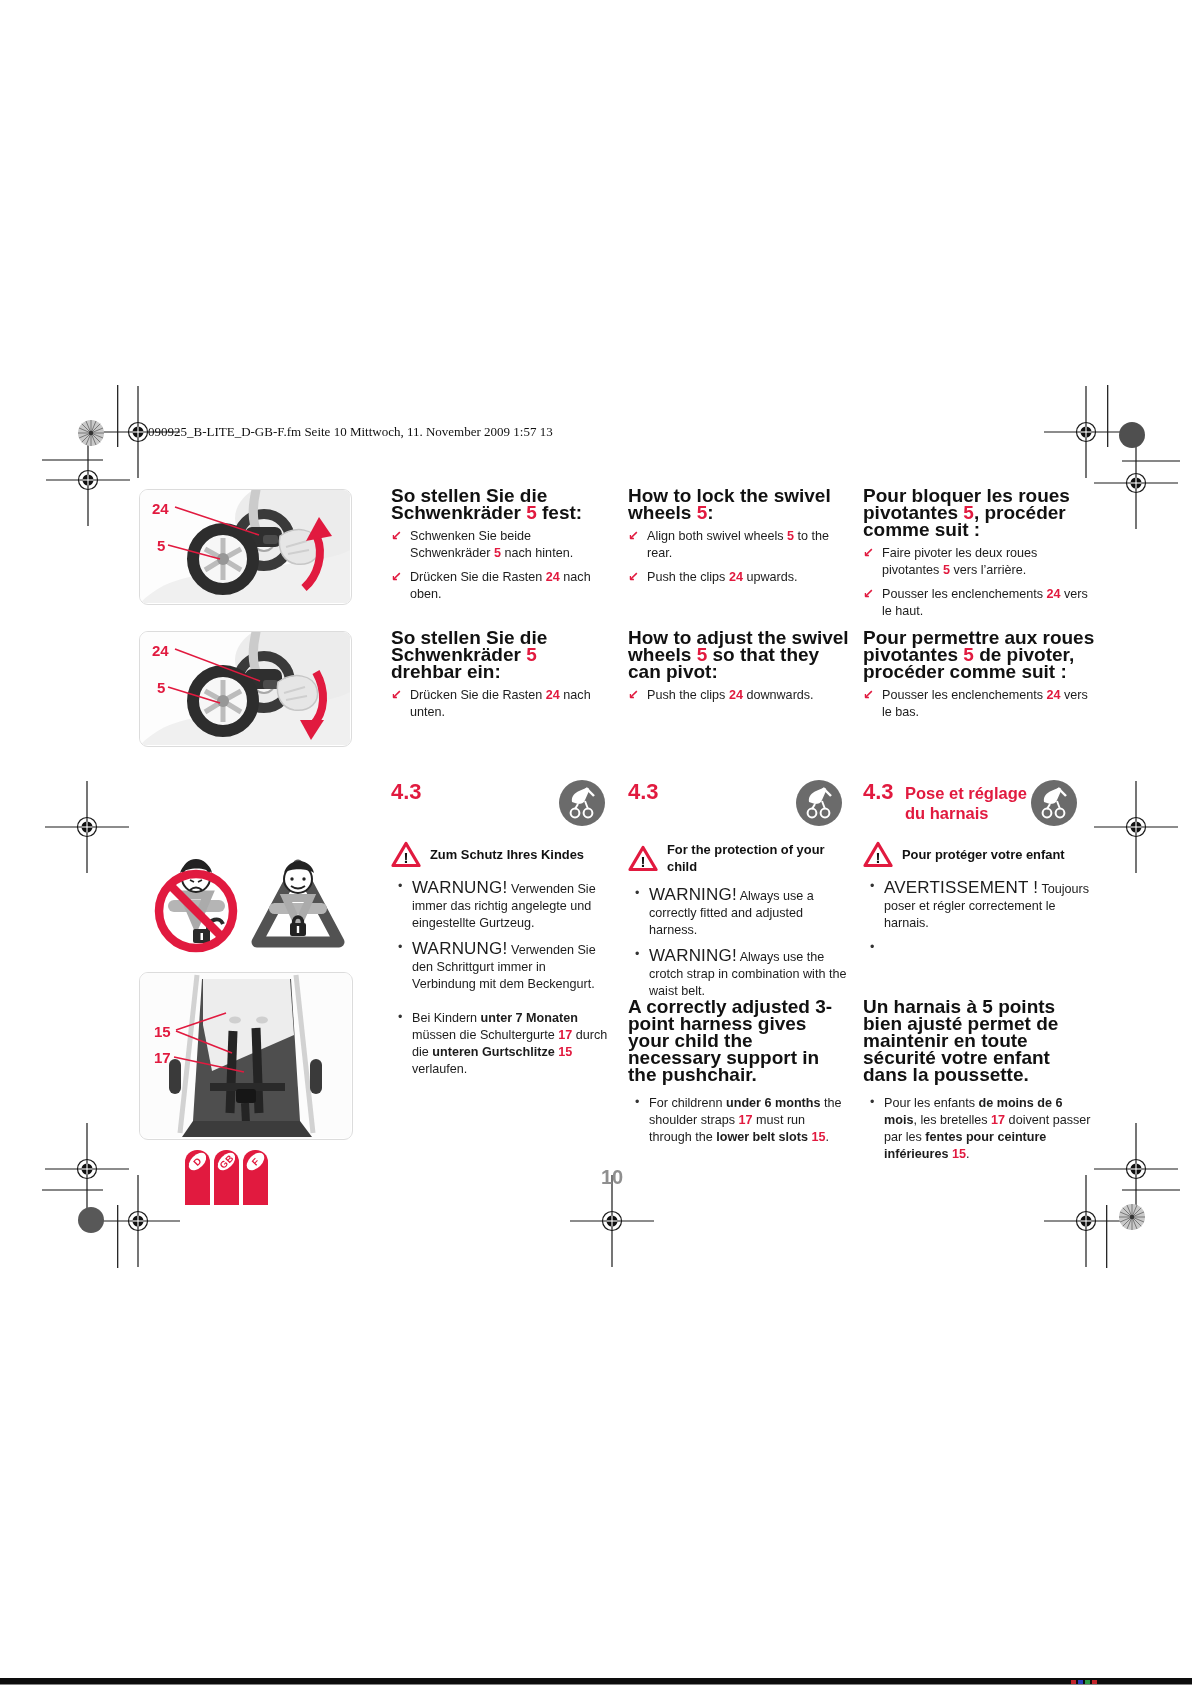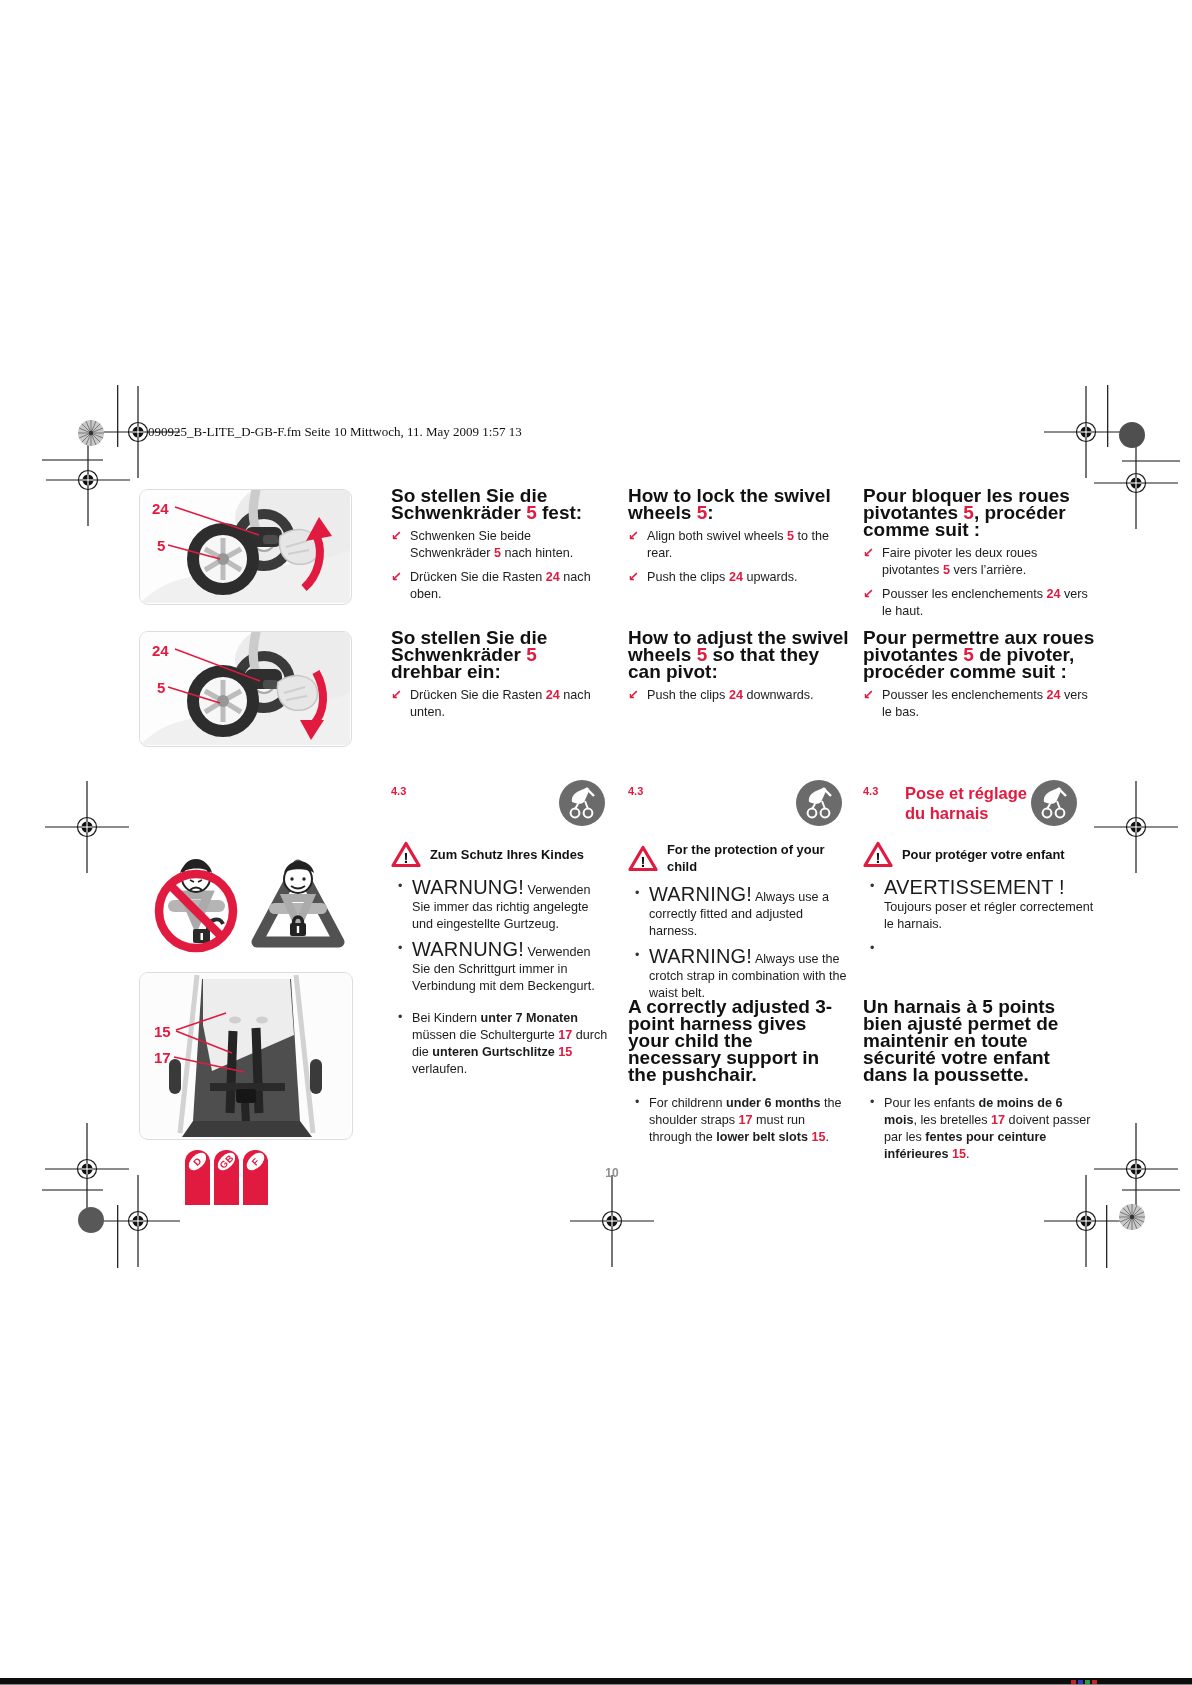--- a/index.html
+++ b/index.html
@@ -25,31 +25,31 @@
   
   .col{position:absolute;top:487px;font-size:12.6px;line-height:17px}
   .col .block{position:absolute;left:0;width:100%}
   h3.bh{font-size:19px;font-weight:bold;line-height:17px;margin-bottom:7px;color:#111}
   .red{color:var(--red);font-weight:bold}
   .step{position:relative;padding-left:19px;margin-bottom:7px}
   .step .arrow{position:absolute;left:0;top:-1px;color:var(--red);font-size:13px;
                font-family:"DejaVu Sans",sans-serif;font-weight:bold}
   .bullet{position:relative;padding-left:21px;margin-bottom:8px}
   .bullet .bdot{position:absolute;left:7px;top:-1px;color:#333}
-  .warnword{font-size:20px;letter-spacing:.2px}
+  .warnword{font-size:17px;letter-spacing:.2px}
   .sec43{height:70px}
-  .num43{position:absolute;left:0;top:0;font-size:11px;font-weight:bold;color:var(--red)}
+  .num43{position:absolute;left:0;top:0;font-size:22px;font-weight:bold;color:var(--red)}
   .title43{display:block;margin-left:42px;font-size:16.5px;font-weight:bold;color:var(--red);
            line-height:20px;white-space:pre-line}
   .secicon{position:absolute;left:168px;top:-3px;width:46px;height:46px}
   .warnhead{display:flex;align-items:center;gap:9px;font-weight:bold;font-size:12.9px;margin-bottom:11px;color:#111}
   .warnhead svg{flex:0 0 auto}
   
   .pagenum{position:absolute;left:592px;top:1166px;width:40px;text-align:center;
-           font-size:12px;font-weight:bold;color:#8f8f8f}
+           font-size:20px;font-weight:bold;color:#8f8f8f}
 </style>
 </head>
 <body>
 
 <div class="sheet">
 
   <svg class="printmarks" width="1192" height="1685" viewBox="0 0 1192 1685">
     <defs>
       <g id="regmark">
         <line x1="-42" y1="0" x2="42" y2="0" stroke="#1a1a1a" stroke-width="1.2"></line>
@@ -109,21 +109,21 @@
 
     <g>
       <rect x="0" y="1678" width="1192" height="6.5" fill="#0d0d0d"></rect>
       <rect x="1071" y="1680" width="5" height="4" fill="#c3242a"></rect>
       <rect x="1078" y="1680" width="5" height="4" fill="#2a3bbb"></rect>
       <rect x="1085" y="1680" width="5" height="4" fill="#2a9a44"></rect>
       <rect x="1092" y="1680" width="5" height="4" fill="#c3242a"></rect>
     </g>
   </svg>
 
-  <div class="header">090925_B-LITE_D-GB-F.fm  Seite 10  Mittwoch, 11. May 2009  1:57 13</div>
+  <div class="header">090925_B-LITE_D-GB-F.fm  Seite 10  Mittwoch, 11. November 2009  1:57 13</div>
 
   <div class="figure" style="left:139px;top:489px;width:213px;height:116px">
     <svg width="210" height="113" viewBox="0 0 210 113">
       <rect width="210" height="113" fill="#fdfdfd"></rect>
       <path d="M0,113 C45,68 95,96 210,58 L210,113 Z" fill="#f0f0f0"></path>
       <ellipse cx="165" cy="28" rx="70" ry="42" fill="#ececec"></ellipse>
       <circle cx="124" cy="50" r="26" fill="#ececec" stroke="#3a3a3a" stroke-width="10"></circle>
       <circle cx="124" cy="50" r="11" fill="#f7f7f7" stroke="#a8a8a8" stroke-width="2"></circle>
       <path d="M116,0 C112,18 112,30 117,42" stroke="#cbcbcb" stroke-width="9" fill="none" stroke-linecap="round"></path>
       <rect x="105" y="37" width="37" height="20" rx="7" fill="#2f2f2f"></rect>

